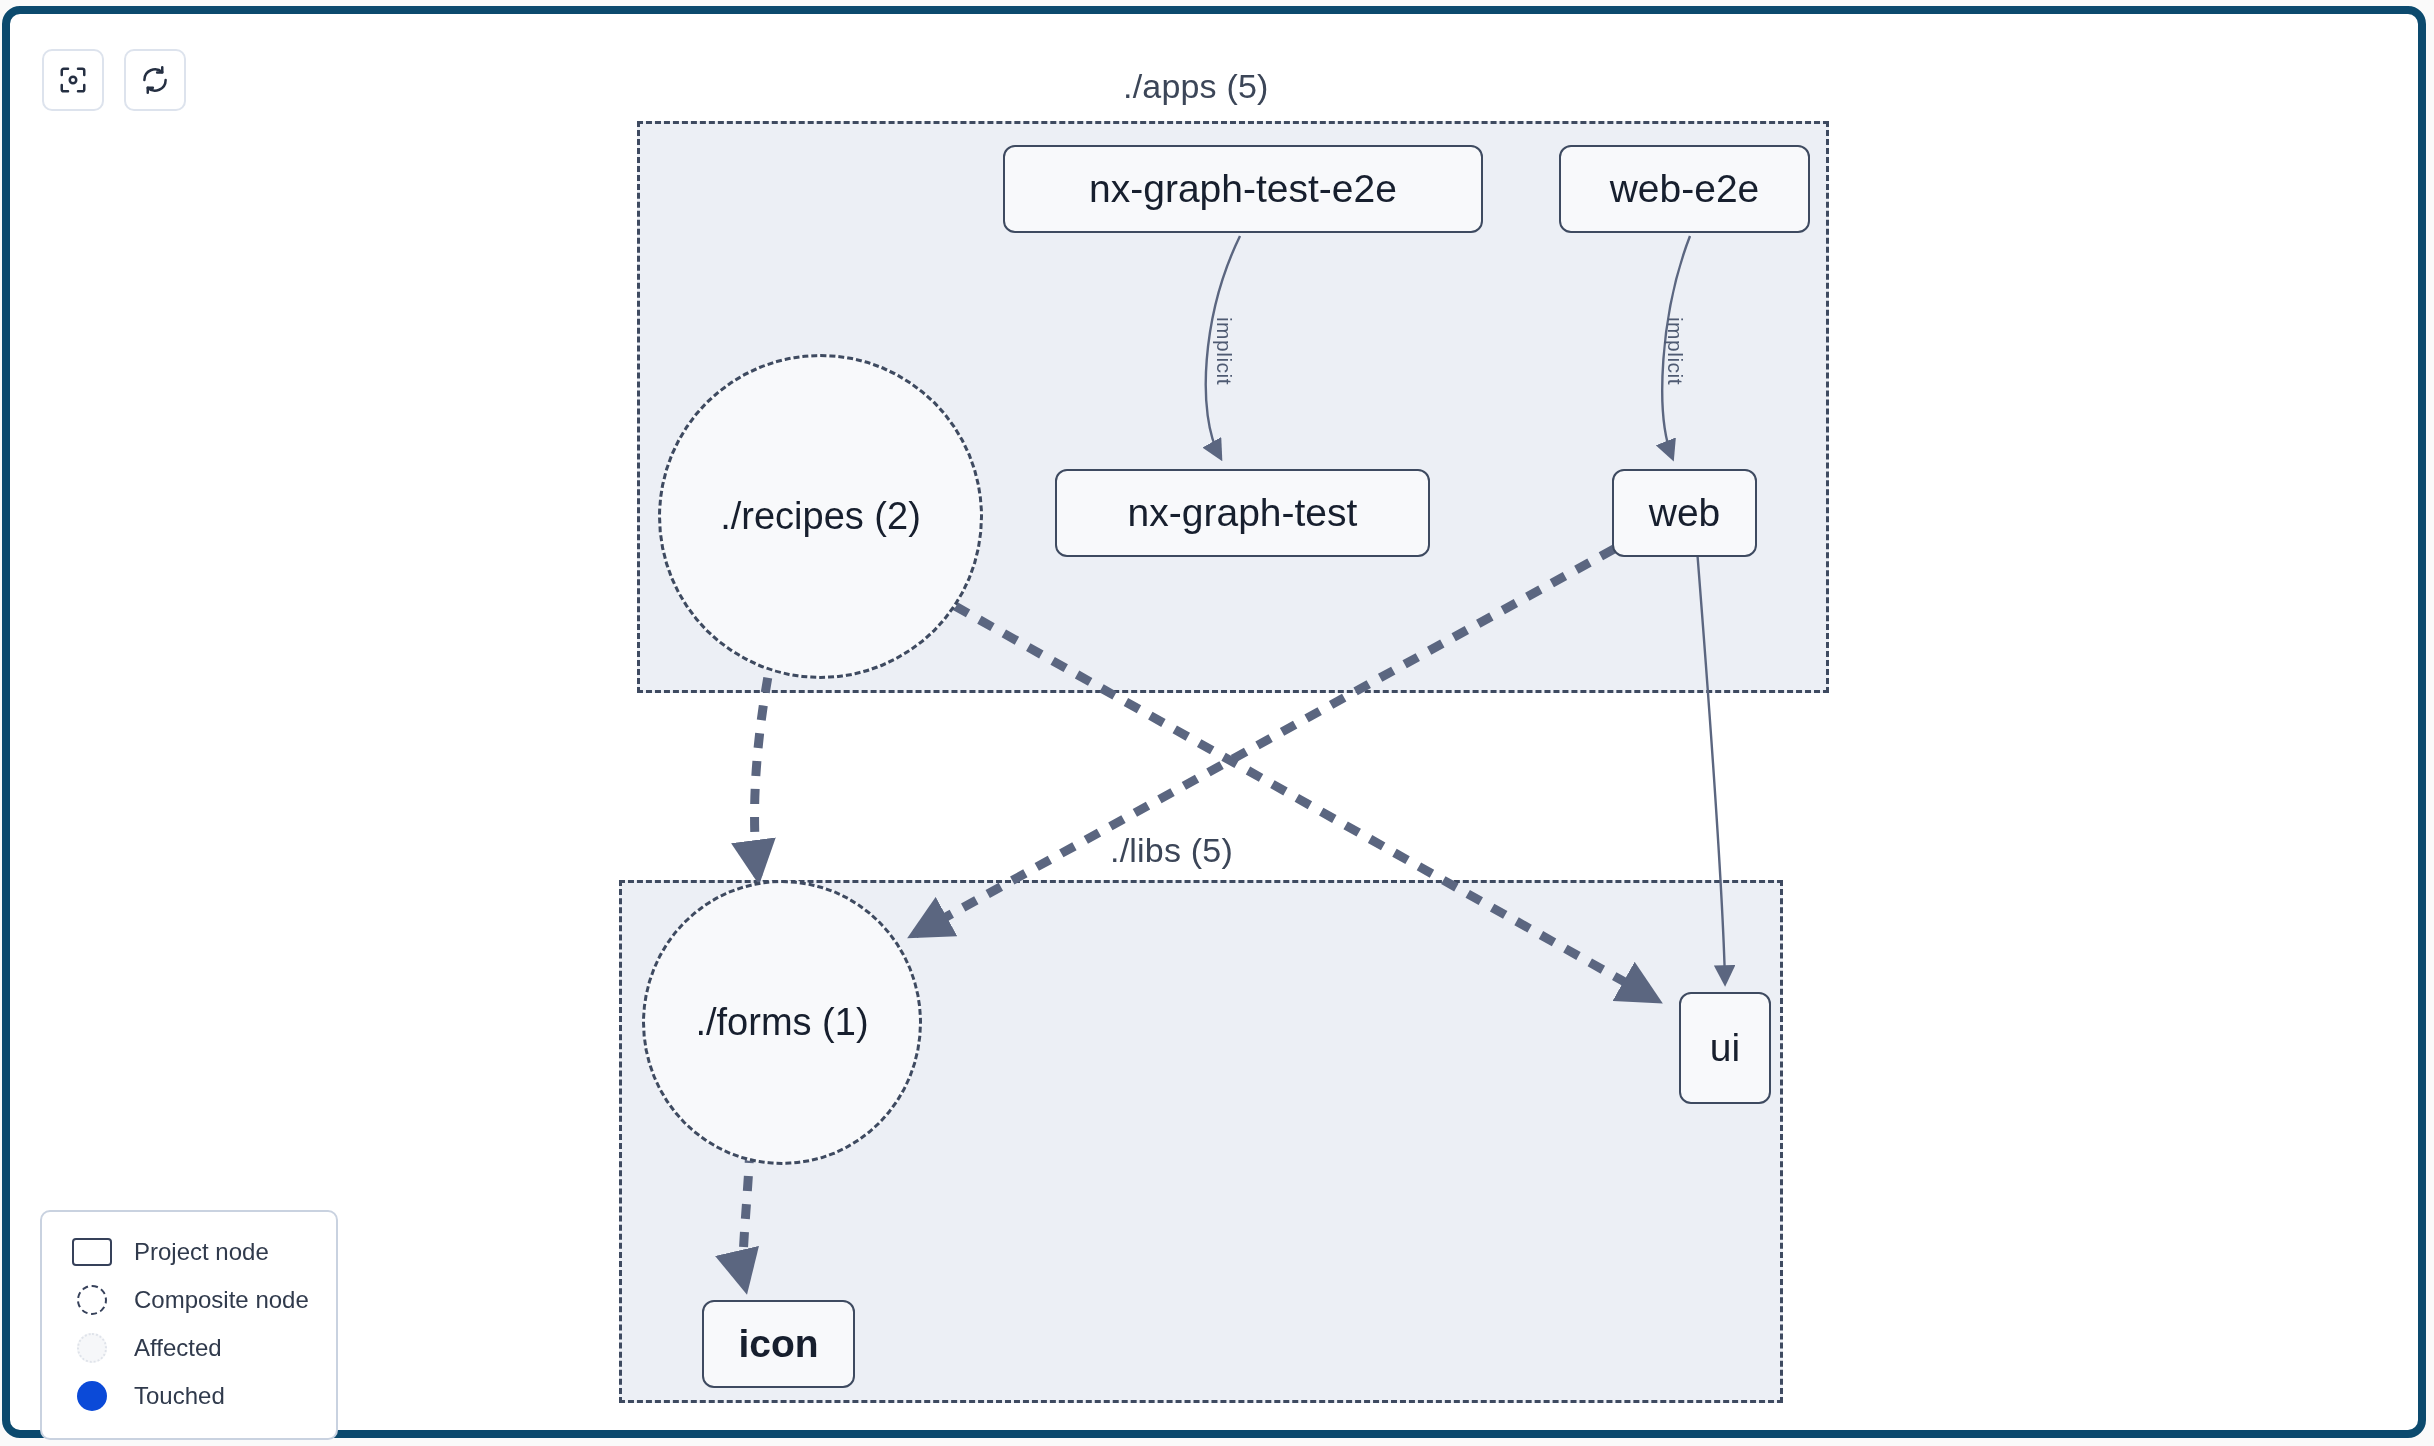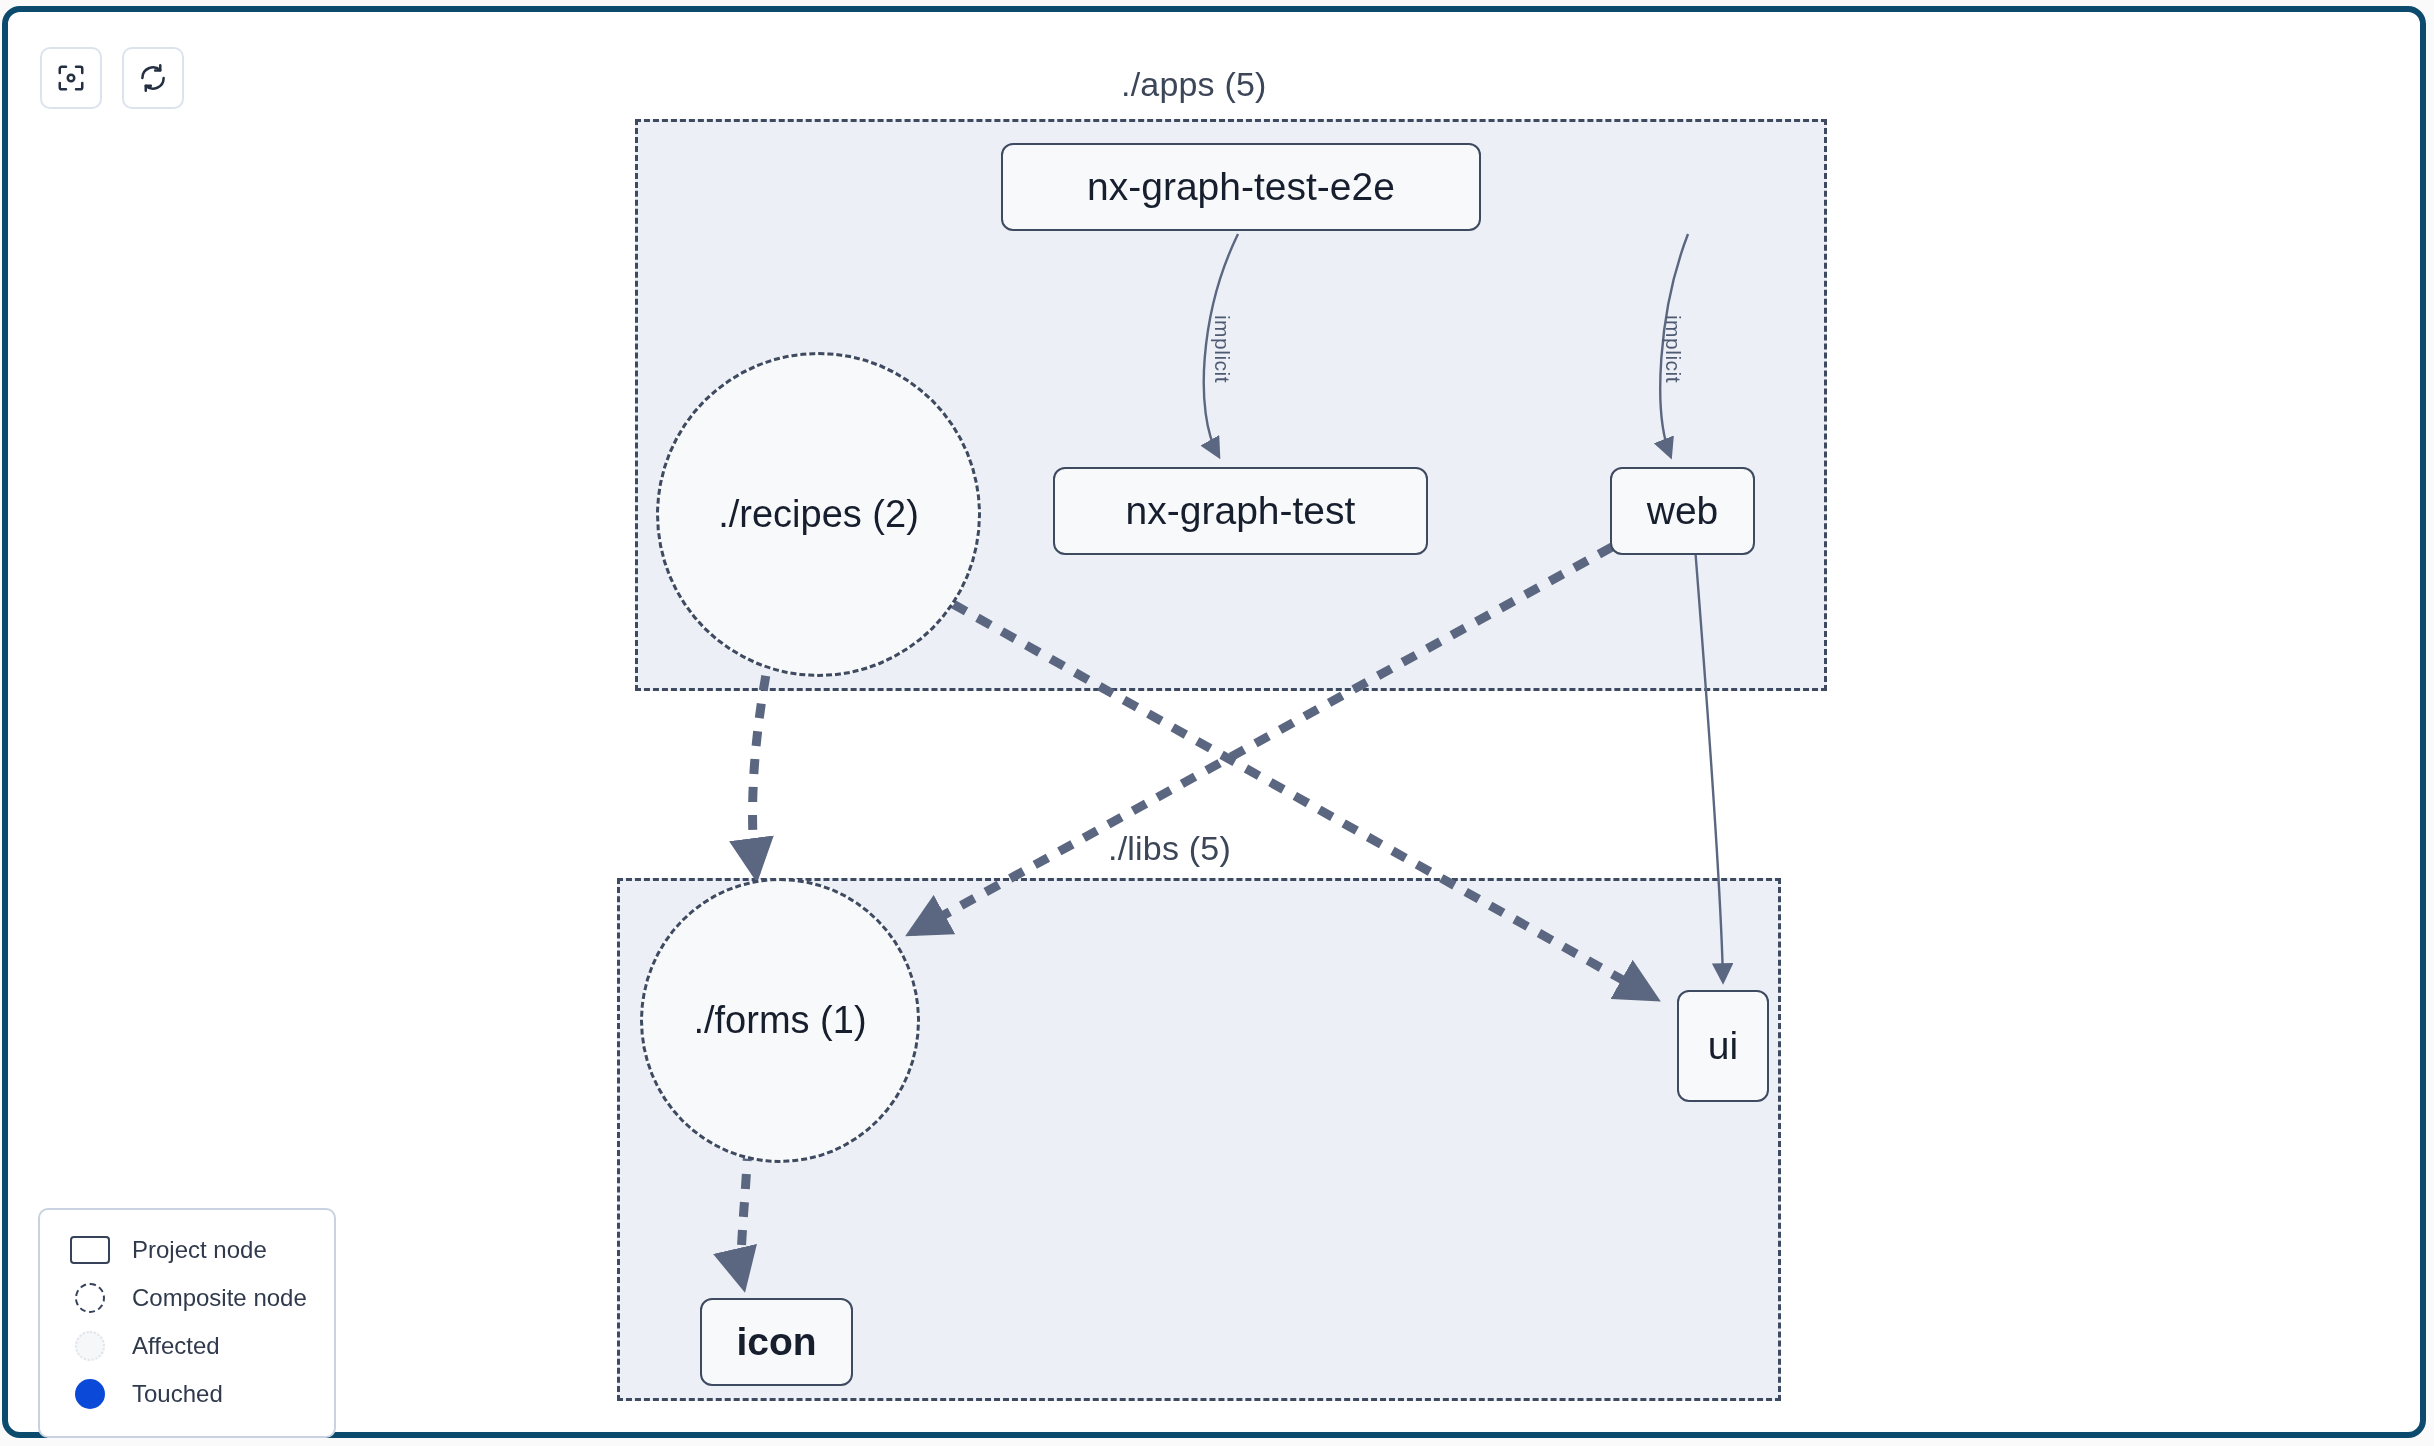--- a/index.html
+++ b/index.html
@@ -18,21 +18,21 @@
   }
 
   
   .canvas-panel {
     position: absolute;
     left: 2px;
     top: 6px;
     width: 2424px;
     height: 1432px;
     background: #ffffff;
-    border: 6px solid #0c4a6e;
+    border: 8px solid #0c4a6e;
     border-radius: 18px;
     box-sizing: border-box;
   }
 
   
   .toolbar {
     position: absolute;
     left: 32px;
     top: 35px;
     display: flex;
@@ -255,20 +255,23 @@
         <path d="M 740,1134 C 736,1210 730,1250 735,1272" fill="none" stroke="#5b6680" stroke-width="9" stroke-dasharray="15 13" marker-end="url(#ah-thick)"></path>
       </svg>
 
       <div class="edge-label" style="left:1149px; top:325px; width:130px; text-align:center;">implicit</div>
       <div class="edge-label" style="left:1600px; top:325px; width:130px; text-align:center;">implicit</div>
 
       <div class="proj-node" style="left:993px; top:131px; width:480px; height:88px;">
         <span>nx-graph-test-e2e</span>
       </div>
 
+      <div class="proj-node" style="left:1549px; top:131px; width:251px; height:88px;">
+        <span>web-e2e</span>
+      </div>
 
       <div class="proj-node" style="left:1045px; top:455px; width:375px; height:88px;">
         <span>nx-graph-test</span>
       </div>
 
       <div class="proj-node" style="left:1602px; top:455px; width:145px; height:88px;">
         <span>web</span>
       </div>
 
       <div class="comp-node" style="left:648px; top:340px; width:325px; height:325px;">

